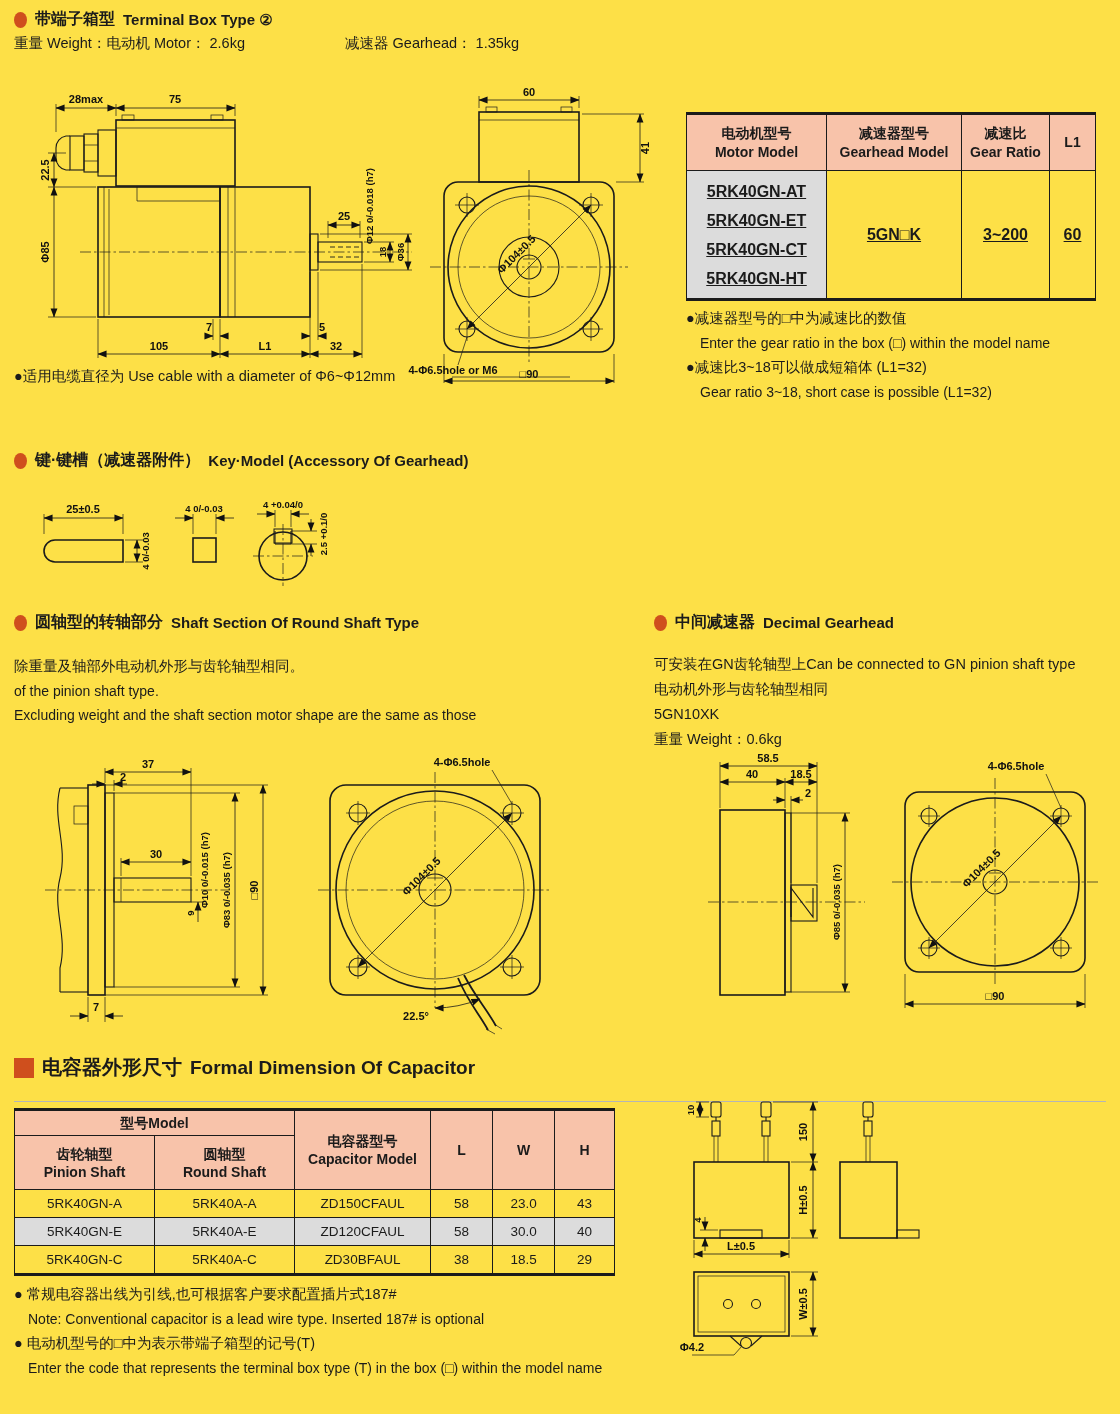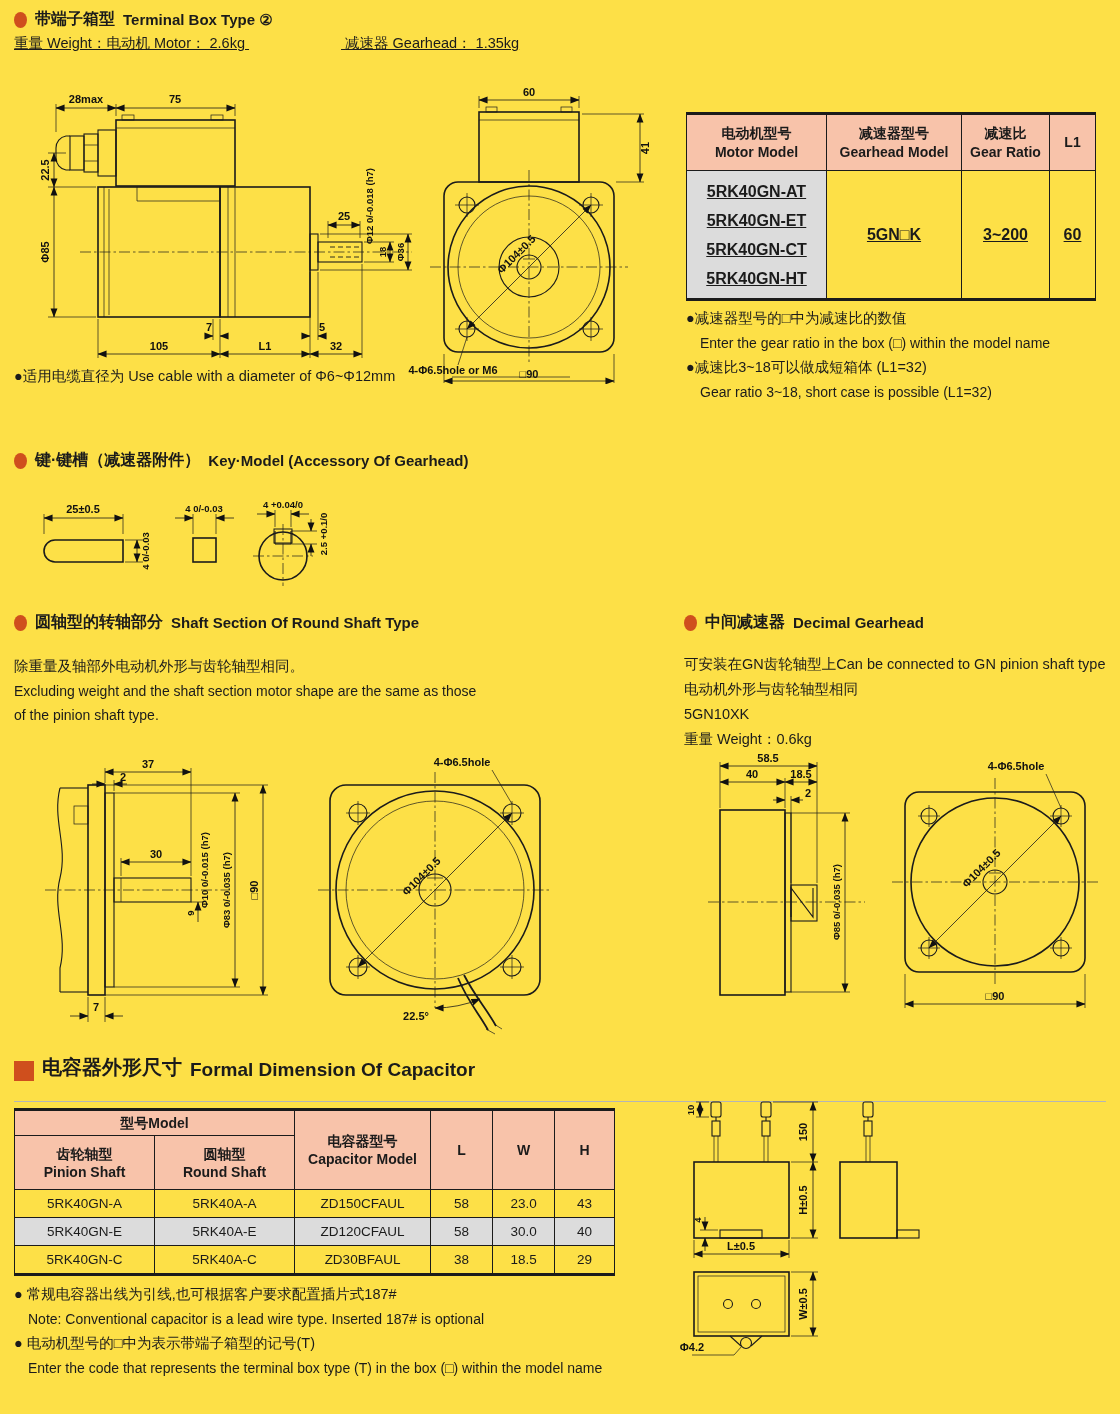--- a/index.html
+++ b/index.html
@@ -63,21 +63,21 @@
         <path d="M0,1.2 L10,5 L0,8.8 Z" fill="#111" stroke="none"></path>
       </marker>
     </defs>
   </svg>
 
   <div class="abs sec-title" style="left:14px; top:9px;">
     <span class="bullet-circle"></span>
     <span class="t-zh">带端子箱型</span>
     <span class="t-en">Terminal Box Type ②</span>
   </div>
-  <div class="abs txt" style="left:14px; top:31px;text-decoration:underline;">
+  <div class="abs txt" style="left:14px; top:31px;">
     <span>重量 Weight：电动机 Motor： 2.6kg</span>
     <span style="display:inline-block; width:92px;"></span>
     <span>减速器 Gearhead： 1.35kg</span>
   </div>
 
   <svg class="abs d-svg" style="left:10px; top:84px;" width="420" height="300" viewBox="0 0 420 300">
     <g>
       <rect class="ol" x="106" y="36" width="119" height="66"></rect>
       <line class="thin" x1="106" y1="44" x2="225" y2="44"></line>
       <rect class="thin" x="112" y="31" width="12" height="5"></rect>
@@ -293,25 +293,25 @@
     <text class="dts" transform="rotate(-90 302 56)" x="302" y="56">2.5 +0.1/0</text>
   </svg>
 
   <div class="abs" style="left:14px; top:612px; width:600px;">
     <div class="sec-title">
       <span class="bullet-circle"></span>
       <span class="t-zh">圆轴型的转轴部分</span>
       <span class="t-en">Shaft Section Of Round Shaft Type</span>
     </div>
     <div class="txt" style="margin-top:21px;">除重量及轴部外电动机外形与齿轮轴型相同。</div>
+    <div class="txt-en">of the pinion shaft type.</div>
     <div class="txt-en">Excluding weight and the shaft section motor shape are the same as those</div>
-    <div class="txt-en">of the pinion shaft type.</div>
-  </div>
-
-  <div class="abs" style="left:684px; top:612px; width:430px;">
+  </div>
+
+  <div class="abs" style="left:654px; top:612px; width:430px;">
     <div class="sec-title">
       <span class="bullet-circle"></span>
       <span class="t-zh">中间减速器</span>
       <span class="t-en">Decimal Gearhead</span>
     </div>
     <div class="txt" style="margin-top:19px;">可安装在GN齿轮轴型上Can be connected to GN pinion shaft type</div>
     <div class="txt">电动机外形与齿轮轴型相同</div>
     <div class="txt">5GN10XK</div>
     <div class="txt">重量 Weight：0.6kg</div>
   </div>
@@ -441,21 +441,21 @@
     <text class="dt" x="78" y="12">58.5</text>
     <text class="dt" x="62" y="28">40</text>
     <text class="dt" x="111" y="28">18.5</text>
     <text class="dt" x="118" y="47">2</text>
     <text class="dts" transform="rotate(-90 150 152)" x="150" y="152">Φ85 0/-0.035 (h7)</text>
     <text class="dt as" x="326" y="20">4-Φ6.5hole</text>
     <text class="dt" transform="rotate(-45 294 121)" x="294" y="121">Φ104±0.5</text>
     <text class="dt" x="305" y="250">□90</text>
   </svg>
 
-  <div class="abs sec-title big" style="left:14px; top:1054px;align-items:flex-end;">
+  <div class="abs sec-title big" style="left:14px; top:1054px;">
     <span class="bullet-square"></span>
     <span class="t-zh">电容器外形尺寸</span>
     <span class="t-en">Formal Dimension Of Capacitor</span>
   </div>
   <div class="hrline" style="top:1101px;"></div>
 
   <table class="abs cap-table" style="left:14px; top:1108px;">
     <colgroup>
         <col style="width:140px">
         <col style="width:140px">

